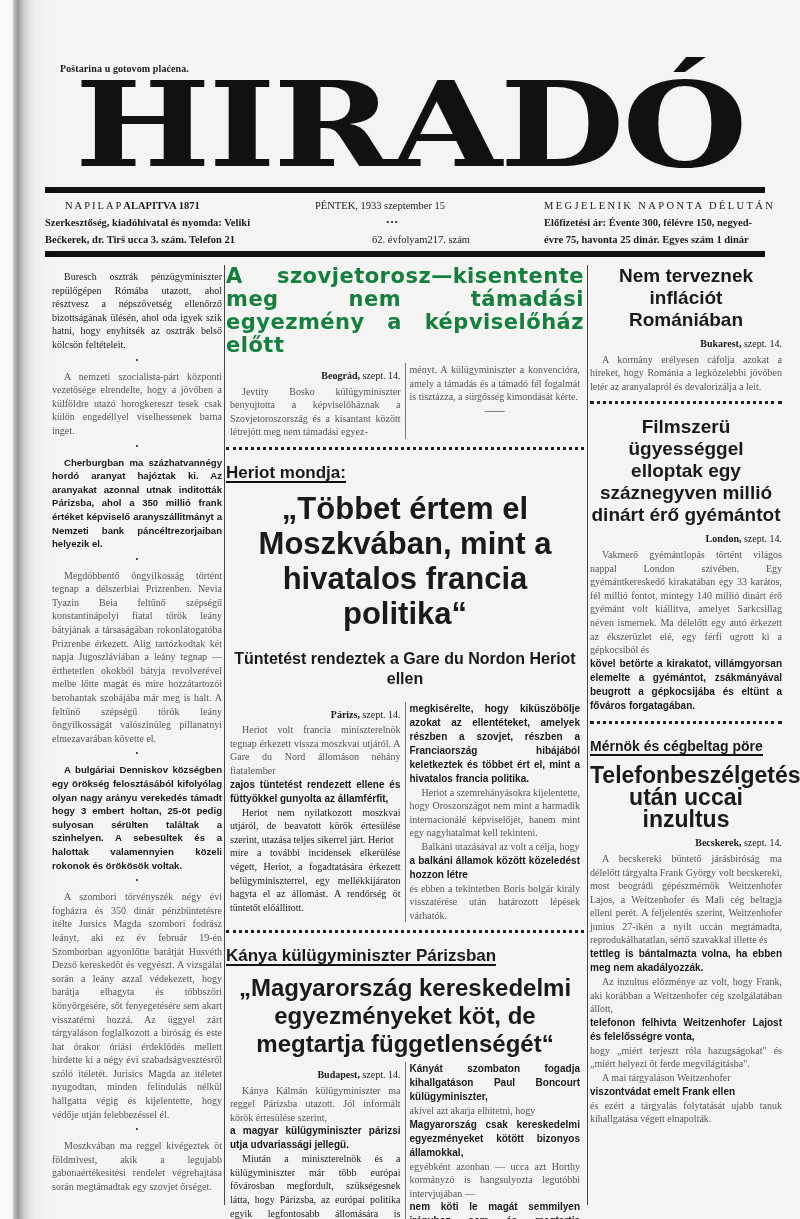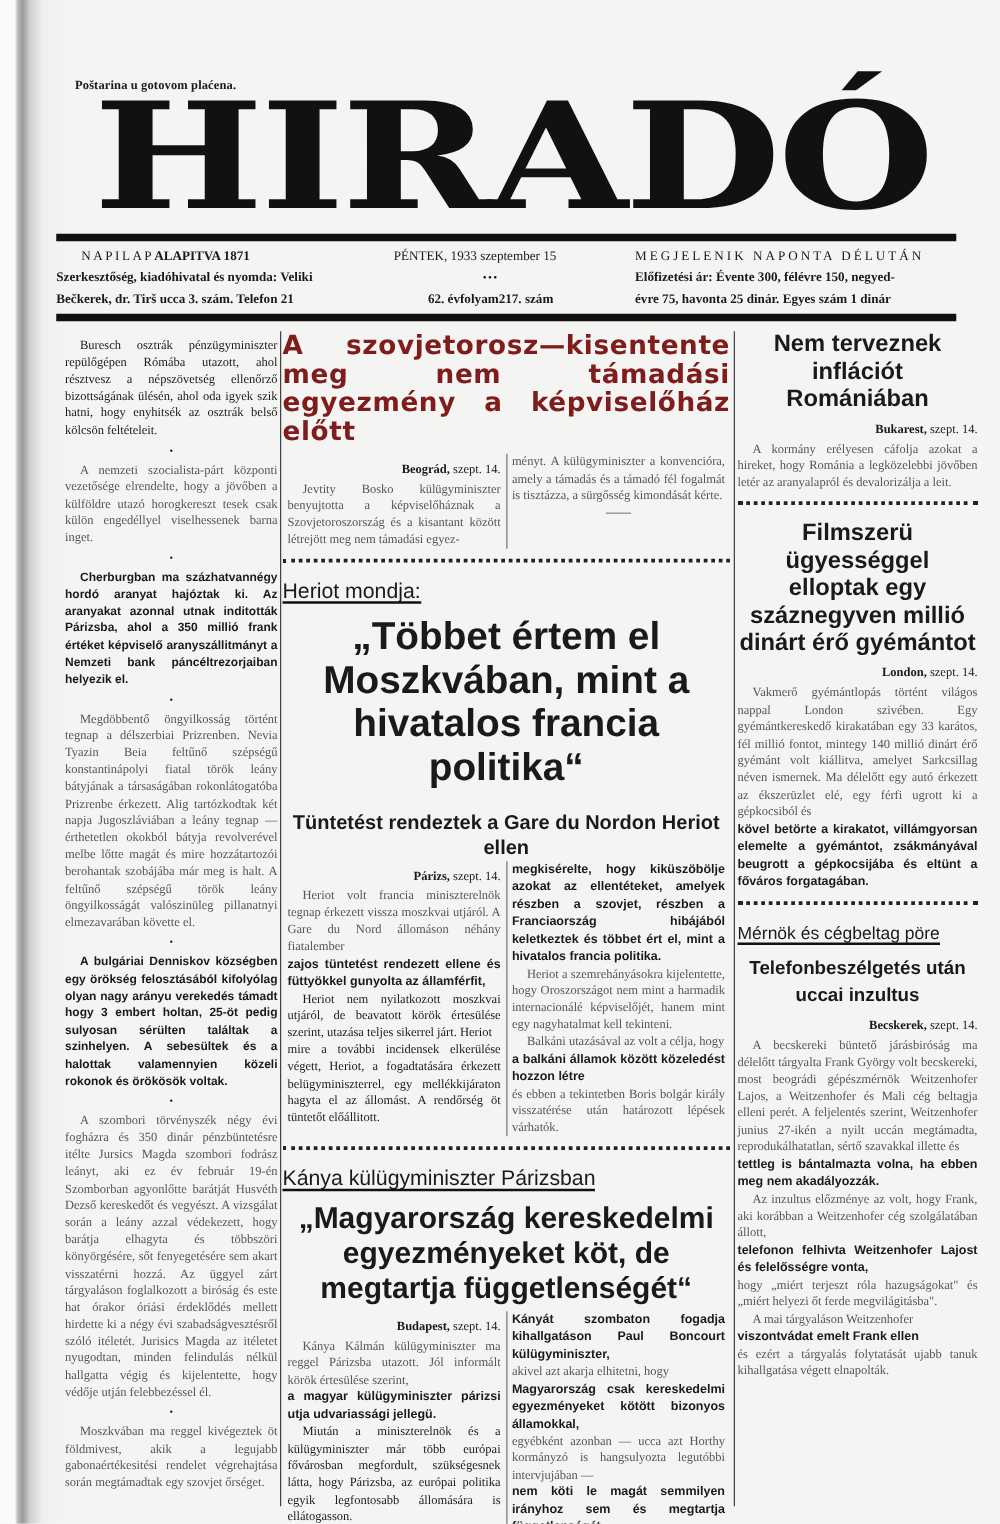--- a/index.html
+++ b/index.html
@@ -23,44 +23,44 @@
   }
   .rule-thick { position:absolute; left:45px; width:720px; height:6px; background:#111; }
   .info { position:absolute; top:197px; font-size:10.5px; line-height:17px; }
   .info .caps { letter-spacing:2px; }
   .b { font-weight:bold; }
   .info-left { left:45px; width:225px; }
   .info-left .row1 { display:flex; justify-content:flex-start;margin-left:20px; }
   .info-mid { left:315px; width:155px; }
   .info-mid .row1 { text-align:left; }
   .info-mid .row2 { text-align:center; font-size:9px; letter-spacing:1px; }
-  .info-mid .row3 { display:flex; justify-content:center;font-weight:bold; }
-  .info-right { left:508px; width:254px; }
+  .info-mid .row3 { display:flex; justify-content:flex-end; }
+  .info-right { left:544px; width:254px; }
   .info-right .row1 { letter-spacing:2.4px; }
 
   .col { position:absolute; font-size:10px; line-height:13.6px; text-align:justify; }
   .col p { margin:0; text-indent:12px; }
   .col .grey { color:#555; }
   .col .bold { font-weight:bold; font-family:"Liberation Sans", sans-serif; font-size:9.6px; }
   .col .star { text-align:center; text-indent:0; font-size:8px; line-height:12px; margin:3px 0; }
   .col-left { left:52px; top:270px; width:170px; }
   .vline { position:absolute; width:1px; background:#444; }
   .col-mid { left:226px; top:265px; width:358px; }
   .col-right { left:590px; top:265px; width:192px; }
 
-  .h-sans { font-family:"DejaVu Sans", sans-serif; font-weight:bold; color:#7f1d1d; }
+  .h-sans { font-family:"DejaVu Sans", sans-serif; font-weight:bold; color:#15803d; }
   .h-big-black { font-size:21px; line-height:23px; letter-spacing:0.5px; margin:0; }
   .h-serif-big { font-family:"Liberation Sans", sans-serif; font-weight:bold; }
   .dateline { text-align:right; font-size:10px; margin:6px 0 2px; }
   .dateline b { font-weight:bold; }
   .twocol { display:flex; gap:0; }
   .twocol > div { flex:1; padding:0 4px; }
   .twocol > div + div { border-left:1px solid #777; }
   .dots { height:4px; border-top:3px dotted #222; margin:8px 0; }
-  .kicker { font-family:"Liberation Sans", sans-serif; font-weight:normal; font-size:17px; display:inline-block; border-bottom:2px solid #111; padding-bottom:1px; margin:4px 0 8px; }
+  .kicker { font-family:"Liberation Sans", sans-serif; font-weight:bold; font-size:17px; display:inline-block; border-bottom:2px solid #111; padding-bottom:1px; margin:4px 0 8px; }
   .center { text-align:center; }
   .bdb { font-weight:bold; font-family:"Liberation Sans", sans-serif; font-size:10px; line-height:14px; margin:4px 0 4px 6px; text-indent:0 !important; }
 </style>
 </head>
 <body>
 
 <div class="binding"></div>
 
 <div class="postage">
   <span>Poštarina</span>
@@ -127,21 +127,21 @@
         <div class="center">——</div>
       </div>
     </div>
     <div class="dots"></div>
   </div>
 
   <div>
     <div class="kicker">Heriot mondja:</div>
     <div class="h-serif-big" style="font-size:31px; line-height:35px; text-align:center">„Többet értem el Moszkvában, mint a hivatalos francia politika“</div>
     <div class="h-serif-big center" style="font-size:16px; line-height:20px; margin-top:18px">Tüntetést rendeztek a Gare du Nordon Heriot ellen</div>
-    <div class="twocol" style="margin-top:0">
+    <div class="twocol" style="margin-top:13px">
       <div>
         <div class="dateline"><b>Párizs,</b> <span>szept. 14.</span></div>
         <p class="grey">Heriot volt francia miniszterelnök tegnap érkezett vissza moszkvai utjáról. A Gare du Nord állomáson néhány fiatalember</p>
         <p class="bdb">zajos tüntetést rendezett ellene és füttyökkel gunyolta az államférfit,</p>
         <p>Heriot nem nyilatkozott moszkvai utjáról, de beavatott körök értesülése szerint, utazása teljes sikerrel járt. Heriot</p>
         <p style="text-indent:0">mire a további incidensek elkerülése végett, Heriot, a fogadtatására érkezett belügyminiszterrel, egy mellékkijáraton hagyta el az állomást. A rendőrség öt tüntetőt előállitott.</p>
       </div>
       <div>
         <p class="bdb" style="margin-top:0">megkisérelte, hogy kiküszöbölje azokat az ellentéteket, amelyek részben a szovjet, részben a Franciaország hibájából keletkeztek és többet ért el, mint a hivatalos francia politika.</p>
         <p class="grey">Heriot a szemrehányásokra kijelentette, hogy Oroszországot nem mint a harmadik internacionálé képviselőjét, hanem mint egy nagyhatalmat kell tekinteni.</p>
@@ -186,21 +186,21 @@
   <div>
     <div class="h-serif-big center" style="font-size:19px; line-height:22px">Filmszerü ügyességgel elloptak egy száznegyven millió dinárt érő gyémántot</div>
     <div class="dateline"><b>London,</b> <span>szept. 14.</span></div>
     <p class="grey">Vakmerő gyémántlopás történt világos nappal London szivében. Egy gyémántkereskedő kirakatában egy 33 karátos, fél millió fontot, mintegy 140 millió dinárt érő gyémánt volt kiállitva, amelyet Sarkcsillag néven ismernek. Ma délelőtt egy autó érkezett az ékszerüzlet elé, egy férfi ugrott ki a gépkocsiból és</p>
     <p class="bdb">kövel betörte a kirakatot, villámgyorsan elemelte a gyémántot, zsákmányával beugrott a gépkocsijába és eltünt a főváros forgatagában.</p>
     <div class="dots"></div>
   </div>
 
   <div>
     <div class="kicker" style="font-size:14px">Mérnök és cégbeltag pöre</div>
-    <div class="h-serif-big center" style="font-size:15px; line-height:22px">Telefonbeszélgetés után uccai inzultus</div>
+    <div class="h-serif-big center" style="font-size:23px; line-height:22px">Telefonbeszélgetés után uccai inzultus</div>
     <div class="dateline"><b>Becskerek,</b> <span>szept. 14.</span></div>
     <p class="grey">A becskereki büntető járásbiróság ma délelőtt tárgyalta Frank György volt becskereki, most beográdi gépészmérnök Weitzenhofer Lajos, a Weitzenhofer és Mali cég beltagja elleni perét. A feljelentés szerint, Weitzenhofer junius 27-ikén a nyilt uccán megtámadta, reprodukálhatatlan, sértő szavakkal illette és</p>
     <p class="bdb">tettleg is bántalmazta volna, ha ebben meg nem akadályozzák.</p>
     <p class="grey">Az inzultus előzménye az volt, hogy Frank, aki korábban a Weitzenhofer cég szolgálatában állott,</p>
     <p class="bdb">telefonon felhivta Weitzenhofer Lajost és felelősségre vonta,</p>
     <p class="grey" style="text-indent:0">hogy „miért terjeszt róla hazugságokat" és „miért helyezi őt ferde megvilágitásba".</p>
     <p class="grey">A mai tárgyaláson Weitzenhofer</p>
     <p class="bdb">viszontvádat emelt Frank ellen</p>
     <p class="grey" style="text-indent:0">és ezért a tárgyalás folytatását ujabb tanuk kihallgatása végett elnapolták.</p>
   </div>

